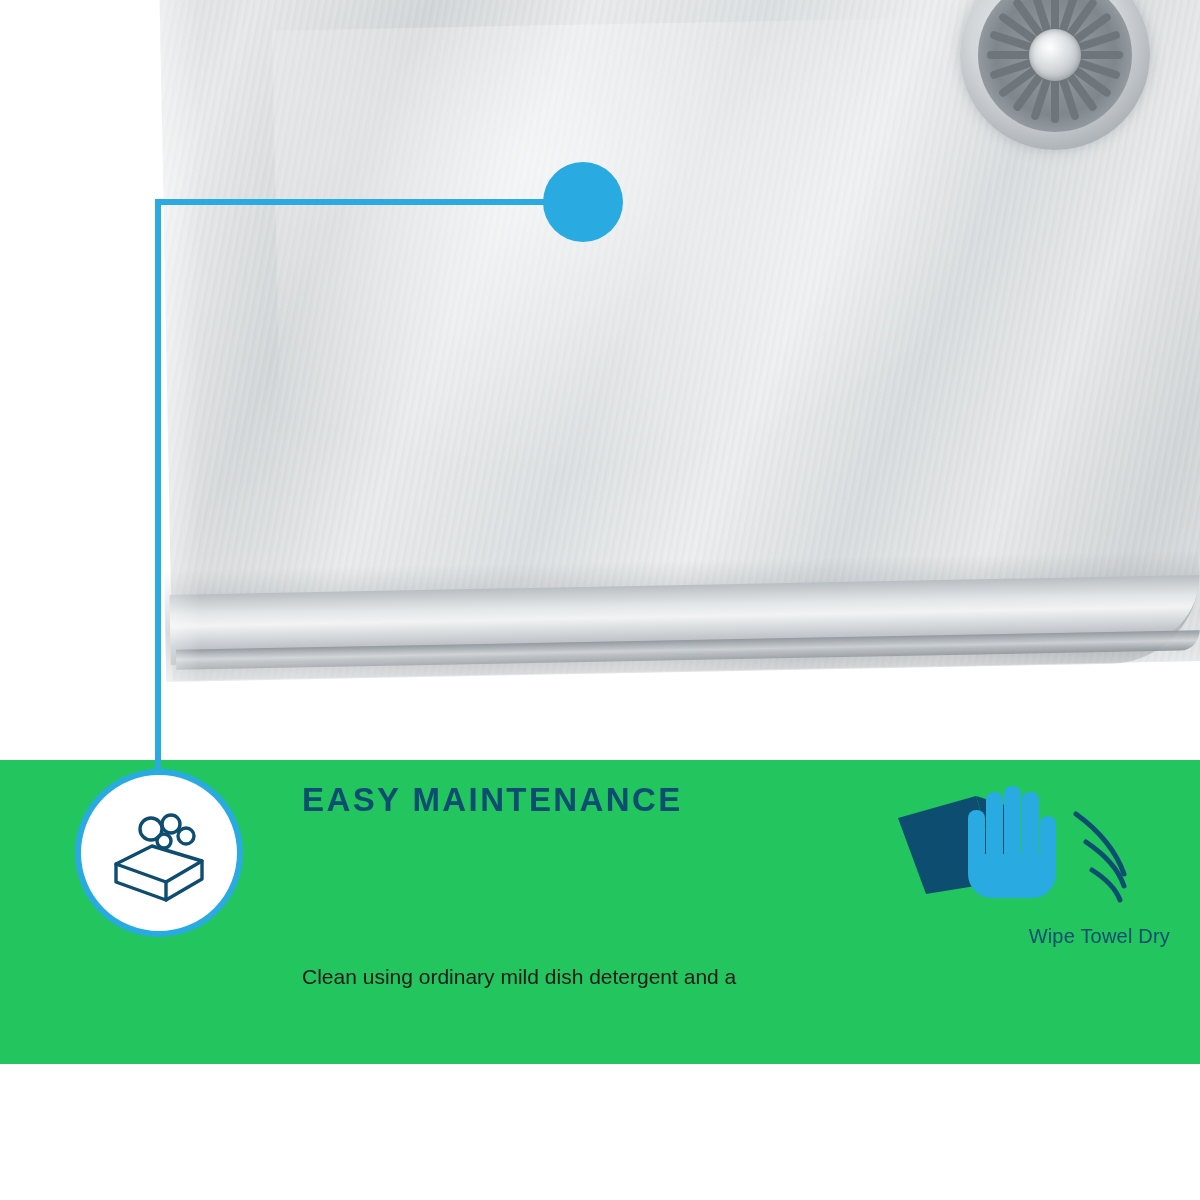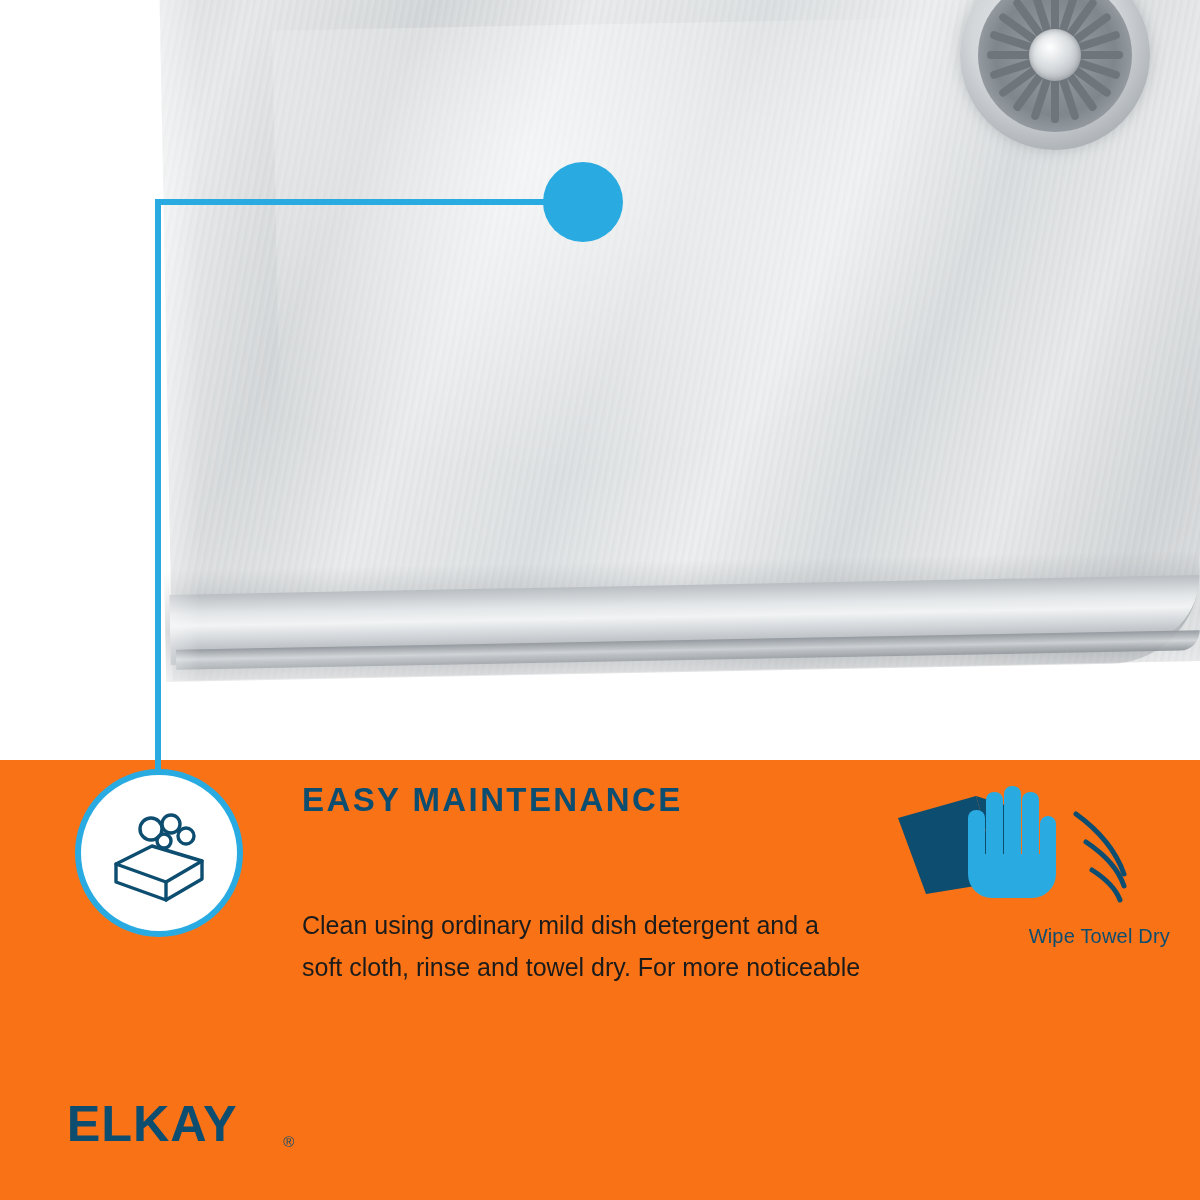--- a/index.html
+++ b/index.html
@@ -6,23 +6,23 @@
     margin: 0;
     padding: 0;
     background: #ffffff;
   }
   body {
     font-family: "Liberation Sans", sans-serif;
   }
   .canvas {
     position: relative;
     width: 1200px;
-    height: 1200px;
+    height: 1064px;
     overflow: hidden;
-    background: #f97316;
+    background: #22c55e;
   }
 
   
   .photo {
     position: absolute;
     left: 0;
     top: 0;
     width: 1200px;
     height: 760px;
     overflow: hidden;
@@ -193,24 +193,24 @@
     color: #0d4d70;
     font-size: 33px;
     font-weight: bold;
     letter-spacing: 2.4px;
     line-height: 44px;
     text-transform: uppercase;
   }
   .body-copy {
     position: absolute;
     left: 302px;
-    top: 904px;
+    top: 956px;
     width: 600px;
     color: #1b1b1b;
-    font-size: 25px;
+    font-size: 21px;
     line-height: 42px;
   }
 
   
   .wipe-wrap {
     position: absolute;
     left: 880px;
     top: 770px;
     width: 290px;
     height: 200px;
@@ -305,21 +305,20 @@
       </g>
     </svg>
   </div>
 
   <div class="headline">
     <div>EASY MAINTENANCE</div>
   </div>
 
   <div class="body-copy">
     <div>Clean using ordinary mild dish detergent and a</div>
-    <div>soft cloth, rinse and towel dry. For more noticeable</div>
   </div>
 
   <div class="wipe-wrap">
     <svg viewBox="0 0 290 160" width="290" height="160">
 
       <path d="M18 48 L96 26 L120 112 L46 124 Z" fill="#0d4d70"></path>
       <path d="M96 26 L128 36 L140 104 L120 112 Z" fill="#0d4d70"></path>
 
       <g fill="#29abe2">
         <rect x="88" y="40" width="17" height="58" rx="8"></rect>

